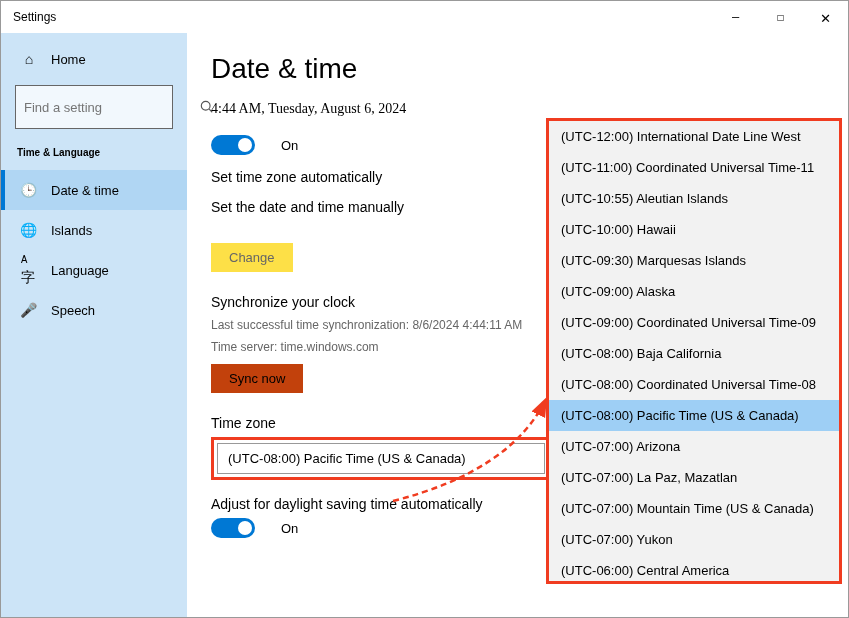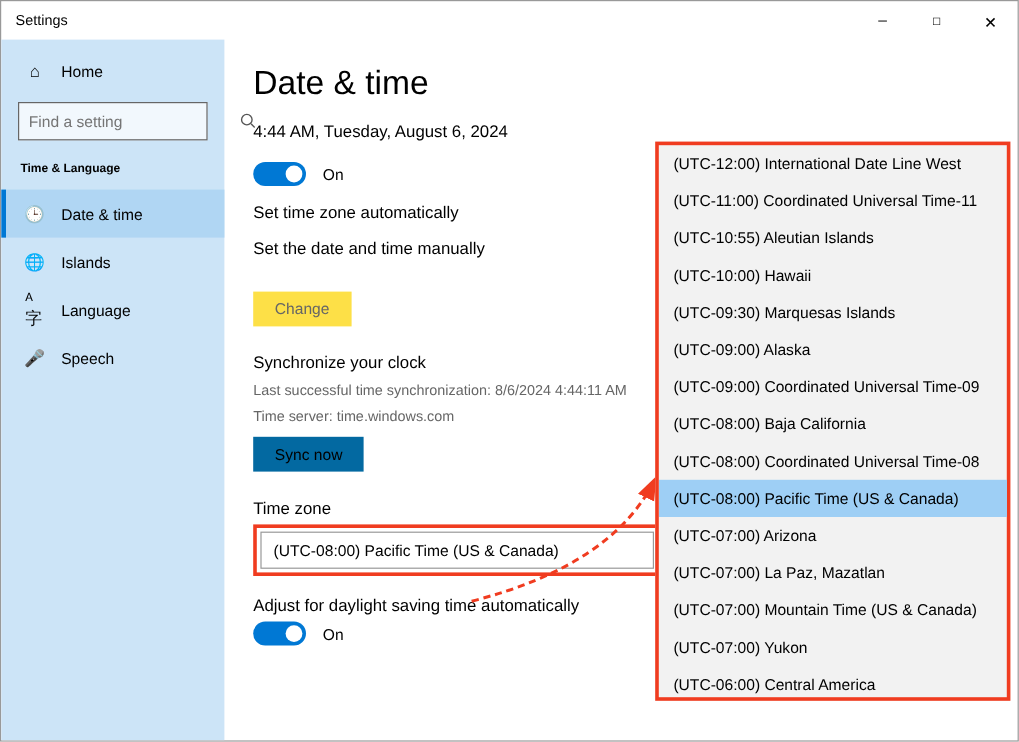--- a/index.html
+++ b/index.html
@@ -8,41 +8,41 @@
 
 .titlebar { height: 32px; display: flex; align-items: center; padding-left: 12px; }
 .titlebar-title { font-size: 12px; }
 .titlebar-spacer { flex: 1; }
 .titlebar-btn { width: 45px; height: 32px; display: flex; align-items: center; justify-content: center; font-size: 12px; font-family: monospace; }
 .titlebar-btn.close-btn { font-size: 16px; }
 
 
 .sidebar { position: absolute; top: 32px; left: 0; width: 186px; height: calc(100% - 32px); background: #cce4f7; padding-top: 8px; }
 .sb-home { display: flex; align-items: center; height: 36px; padding-left: 20px; gap: 14px; font-size: 13px; }
-.sb-search { margin: 8px 14px 6px 14px; height: 32px; border: 1px solid #666; background: #f2f8fd; display: flex; align-items: center; padding: 0 8px; }
+.sb-search { margin: 8px 14px 6px 14px; height: 44px; border: 1px solid #666; background: #f2f8fd; display: flex; align-items: center; padding: 0 8px; }
 .sb-search input { flex: 1; border: none; background: transparent; font-size: 13px; outline: none; }
 .sb-cat { padding: 12px 0 12px 16px; font-size: 10px; font-weight: 600; }
 .sb-item { display: flex; align-items: center; height: 40px; padding-left: 20px; gap: 14px; font-size: 13px; position: relative; }
 .sb-item.active { background: #b0d6f3; }
 .sb-item.active::before { content: ""; position: absolute; left: 0; top: 0; bottom: 0; width: 4px; background: #0078d4; }
 .sb-ico { width: 16px; height: 16px; display: inline-flex; align-items: center; justify-content: center; font-size: 14px; }
 
 
 .main { position: absolute; top: 32px; left: 186px; right: 0; bottom: 0; padding: 20px 24px; overflow: hidden; }
 .page-title { font-size: 28px; font-weight: 400; margin-bottom: 16px; }
-.datetime-now { font-size: 14px; margin-bottom: 18px; }
+.datetime-now { font-size: 14px; margin-bottom: 18px; font-family: Liberation Serif, serif; }
 .sect-label { font-size: 14px; margin-top: 14px; margin-bottom: 6px; }
-.toggle-row { display: flex; align-items: center; gap: 14px; margin-bottom: 10px; }
+.toggle-row { display: flex; align-items: center; gap: 26px; margin-bottom: 10px; }
 .toggle { width: 44px; height: 20px; border-radius: 10px; position: relative; }
 .toggle.on { background: #0078d4; }
 .toggle.off { background: #fff; border: 1px solid #333; }
 .toggle.on .knob { position: absolute; right: 3px; top: 3px; width: 14px; height: 14px; border-radius: 50%; background: #fff; }
 .toggle.off .knob { position: absolute; left: 3px; top: 2px; width: 12px; height: 12px; border-radius: 50%; background: #333; }
 .btn-gray { display: inline-block; background: #fde047; padding: 7px 18px; font-size: 13px; color: #666; margin-top: 22px; }
-.btn-gray.enabled { color: #000; background: #0369a1; }
+.btn-gray.enabled { color: #000; background: #c2410c; }
 .subtext { font-size: 12px; color: #666; line-height: 1.5; margin-top: 4px; }
 .tz-box-wrap { border: 3px solid #f03c20; padding: 3px; width: 340px; margin-top: 4px; }
 .tz-box { border: 1px solid #999; padding: 7px 10px; font-size: 13px; }
 
 
 .dropdown { position: absolute; top: 117px; right: 6px; width: 296px; height: 466px; background: #f2f2f2; border: 3px solid #f03c20; overflow: hidden; }
 .dd-list { overflow-y: scroll; height: 100%; }
 .dd-item { padding: 8px 12px; font-size: 13px; white-space: nowrap; overflow: hidden; text-overflow: ellipsis; }
 .dd-item.selected { background: #9ecff5; }
 .dd-list::-webkit-scrollbar { width: 16px; }

